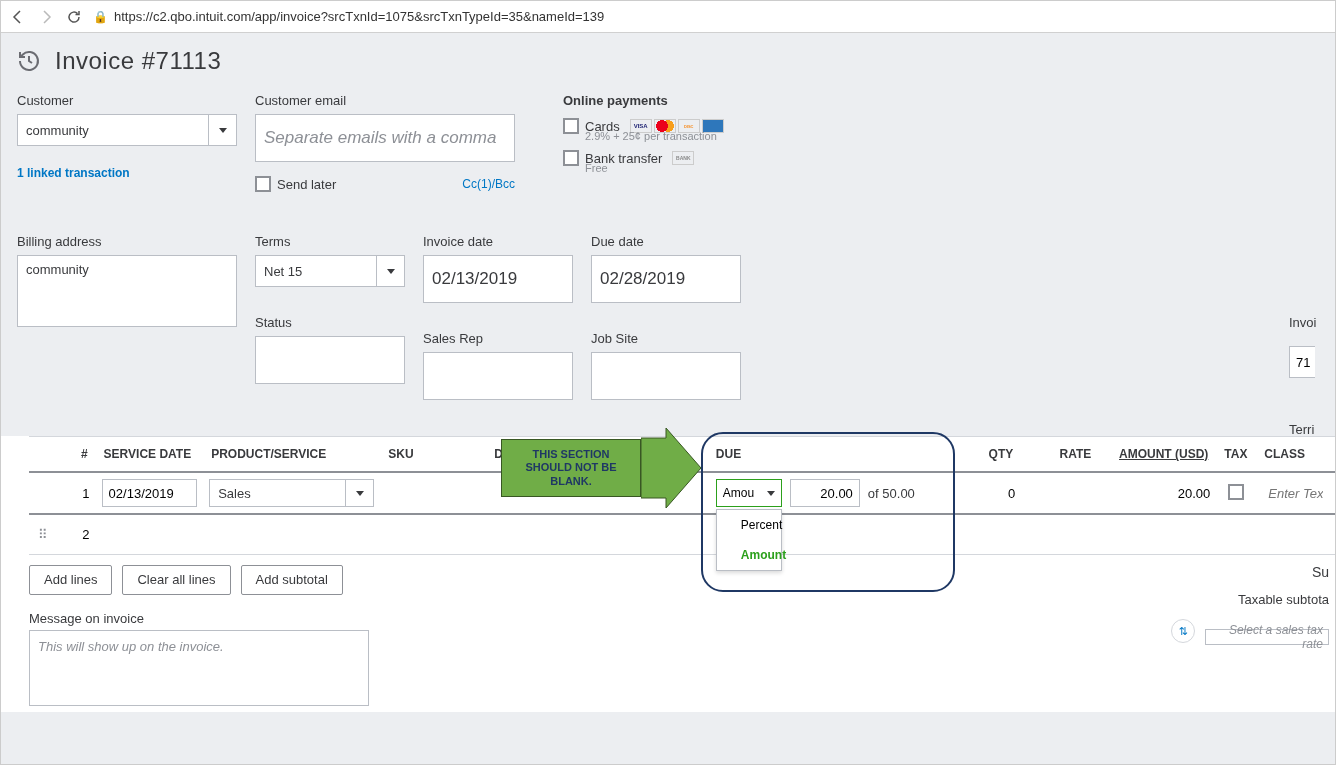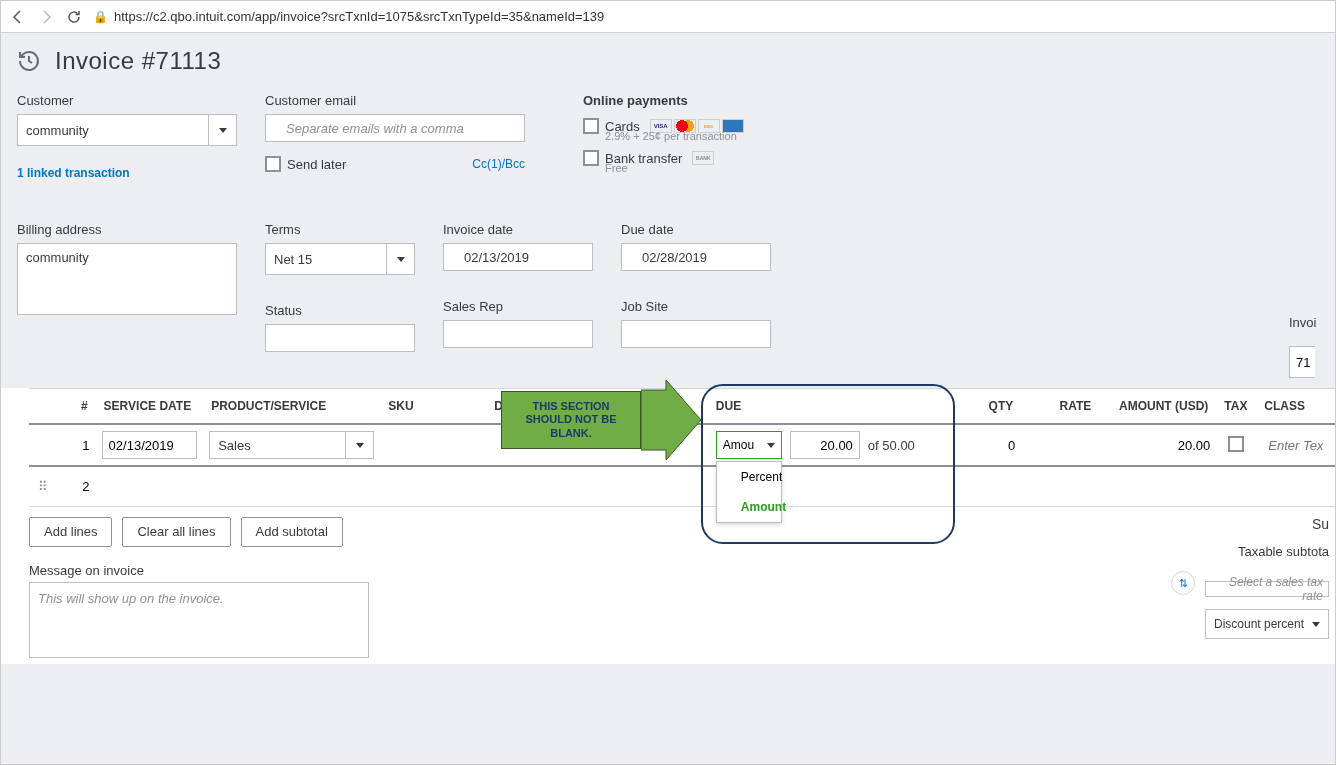--- a/index.html
+++ b/index.html
@@ -6,24 +6,24 @@
   body { background: #fff; width: 1336px; height: 765px; overflow: hidden; border: 1px solid #ccc; }
   .browser-bar { height: 32px; border-bottom: 1px solid #d0d0d0; display: flex; align-items: center; padding: 0 8px; gap: 10px; background: #fff; }
   .nav-icon { width: 18px; height: 18px; display: flex; align-items: center; justify-content: center; color: #555; }
   .url-wrap { flex: 1; display: flex; align-items: center; gap: 6px; font-size: 13px; color: #333; }
   .lock { font-size: 12px; color: #555; }
   .content { background: #eceef1; height: calc(100% - 32px); position: relative; }
   .page-header-row { display: flex; align-items: center; padding: 14px 16px 18px 16px; gap: 14px; }
   .history-icon { width: 24px; height: 24px; color: #6b6c72; }
   .page-title { font-size: 24px; color: #393a3d; font-weight: 400; letter-spacing: 0.5px; }
 
-  .form-row { display: flex; padding: 0 16px; gap: 28px; }
+  .form-row { display: flex; padding: 0 16px; gap: 18px; }
   .field-group { display: flex; flex-direction: column; gap: 6px; }
   .field-label { font-size: 13px; color: #393a3d; }
-  .input, .select { height: 28px; border: 1px solid #babec5; background: #fff; font-size: 13px; color: #393a3d; padding: 0 20px; }
+  .input, .select { height: 48px; border: 1px solid #babec5; background: #fff; font-size: 17px; color: #393a3d; padding: 0 8px; }
   .input::placeholder { color: #8d9096; font-style: italic; }
   .select-wrap { display: flex; }
   .select-main { flex:1; height:32px; border:1px solid #babec5; background:#fff; padding:0 8px; font-size:13px; color:#393a3d; display:flex; align-items:center;}
   .select-btn { width:28px; height:32px; border:1px solid #babec5; border-left:none; background:#fff; display:flex; align-items:center; justify-content:center; }
   .caret { width:0;height:0;border-left:4px solid transparent;border-right:4px solid transparent;border-top:5px solid #393a3d; }
   .link { color:#0077c5; font-size:12px; text-decoration:none; }
   .checkbox-row { display:flex; align-items:center; gap:6px; font-size:13px; color:#393a3d; }
   .checkbox { width:16px; height:16px; border:2px solid #8d9096; background:#fff; }
 
   .online-pay { display:flex; flex-direction:column; gap:8px; }
@@ -224,21 +224,21 @@
         <tr>
           <th class="col-drag"></th>
           <th class="col-num" style="text-align:right;">#</th>
           <th class="col-svc">SERVICE DATE</th>
           <th class="col-prod">PRODUCT/SERVICE</th>
           <th class="col-sku">SKU</th>
           <th class="col-desc">DE</th>
           <th class="col-due" style="padding-left:30px;">DUE</th>
           <th class="col-qty" style="text-align:right;">QTY</th>
           <th class="col-rate" style="text-align:right;">RATE</th>
-          <th class="col-amt" style="text-align:right;">AMOUNT (USD)</th>
+          <th class="col-amt" style="text-align:right;text-decoration:underline;">AMOUNT (USD)</th>
           <th class="col-tax">TAX</th>
           <th class="col-class">CLASS</th>
         </tr>
       </thead>
       <tbody>
         <tr style="border-bottom:2px solid #8d9096;">
           <td class="drag-handle"></td>
           <td style="text-align:right;">1</td>
           <td><input class="cell-input" value="02/13/2019" style=""></td>
           <td>
@@ -312,22 +312,16 @@
       <div class="msg-box">This will show up on the invoice.</div>
     </div>
 
     <div class="right-summary" style="top:128px;">
       <div style="font-size:14px;">Su</div>
       <div>Taxable subtota</div>
       <div>
         <span class="swap-icon">⇅</span>
         <span class="sales-tax-sel">Select a sales tax rate</span>
       </div>
-      <div>
-        <span class="disc-sel">
-          <span>Discount percent</span>
-          <span class="caret"></span>
-        </span>
-      </div>
     </div>
   </div>
 
 </div>
 
 </body></html>

